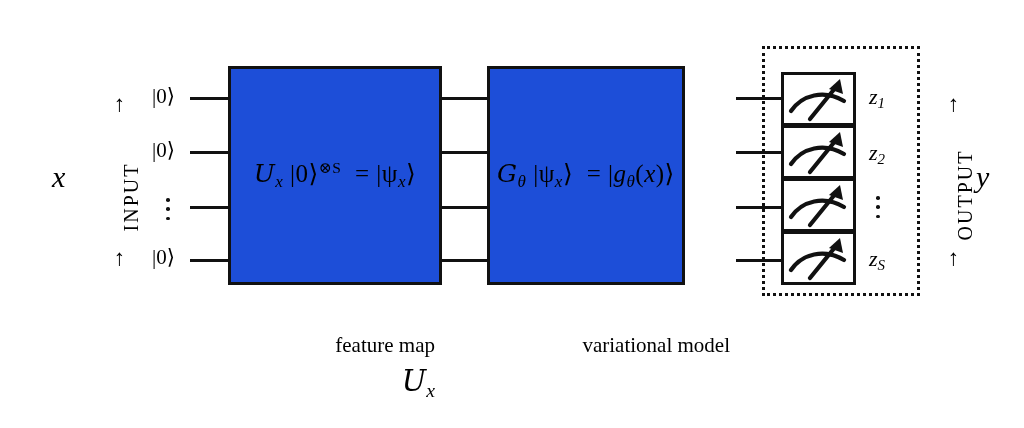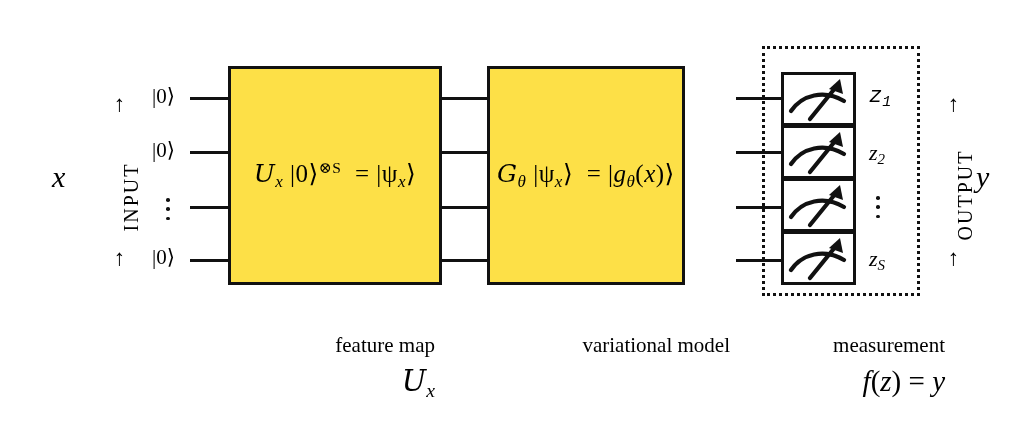--- a/index.html
+++ b/index.html
@@ -25,21 +25,21 @@
   .wire {
     position: absolute;
     height: 3px;
     background: #111111;
   }
 
   
   .opbox {
     position: absolute;
     border: 3px solid #111111;
-    background: #fde047;
+    background: #1d4ed8;
     box-sizing: border-box;
     display: flex;
     align-items: center;
     justify-content: center;
   }
   .opbox .formula {
     font-size: 25px;
     white-space: nowrap;
     letter-spacing: 0.5px;
   }
@@ -238,21 +238,21 @@
       <span>
         <svg width="69" height="48" viewBox="0 0 69 48">
           <path d="M7 36 C 18 20, 40 14, 60 26" stroke="#111" stroke-width="4.2" fill="none" stroke-linecap="round"></path>
           <line x1="26" y1="44" x2="52" y2="12" stroke="#111" stroke-width="4.2" stroke-linecap="round"></line>
           <polygon points="56,4 59,19 45,14" fill="#111"></polygon>
         </svg>
       </span>
     </div>
   </div>
 
-  <div class="mathlabel" style="left:869px; top:84px;font-family:Liberation Mono, monospace;">
+  <div class="mathlabel" style="left:869px; top:84px;">
     <span class="it">z</span><span class="sub">1</span>
   </div>
   <div class="mathlabel" style="left:869px; top:140px;">
     <span class="it">z</span><span class="sub">2</span>
   </div>
   <div class="vdots" style="left:876px; top:196px; height:22px;">
     <i></i>
       <i></i>
       <i></i>
   </div>
@@ -274,20 +274,14 @@
     <span>feature map</span>
     <span class="sym">
       <span class="cal">U</span><span class="sub">x</span>
     </span>
   </div>
 
   <div class="caption" style="left:495px; top:330px; width:235px;">
     <span>variational model</span>
   </div>
 
-  <div class="caption" style="left:765px; top:330px; width:180px;">
-    <span>measurement</span>
-    <span class="sym">
-      <span class="it">f</span>(<span class="it">z</span>)&nbsp;=&nbsp;<span class="it">y</span>
-    </span>
-  </div>
 
 </div>
 
 </body></html>

